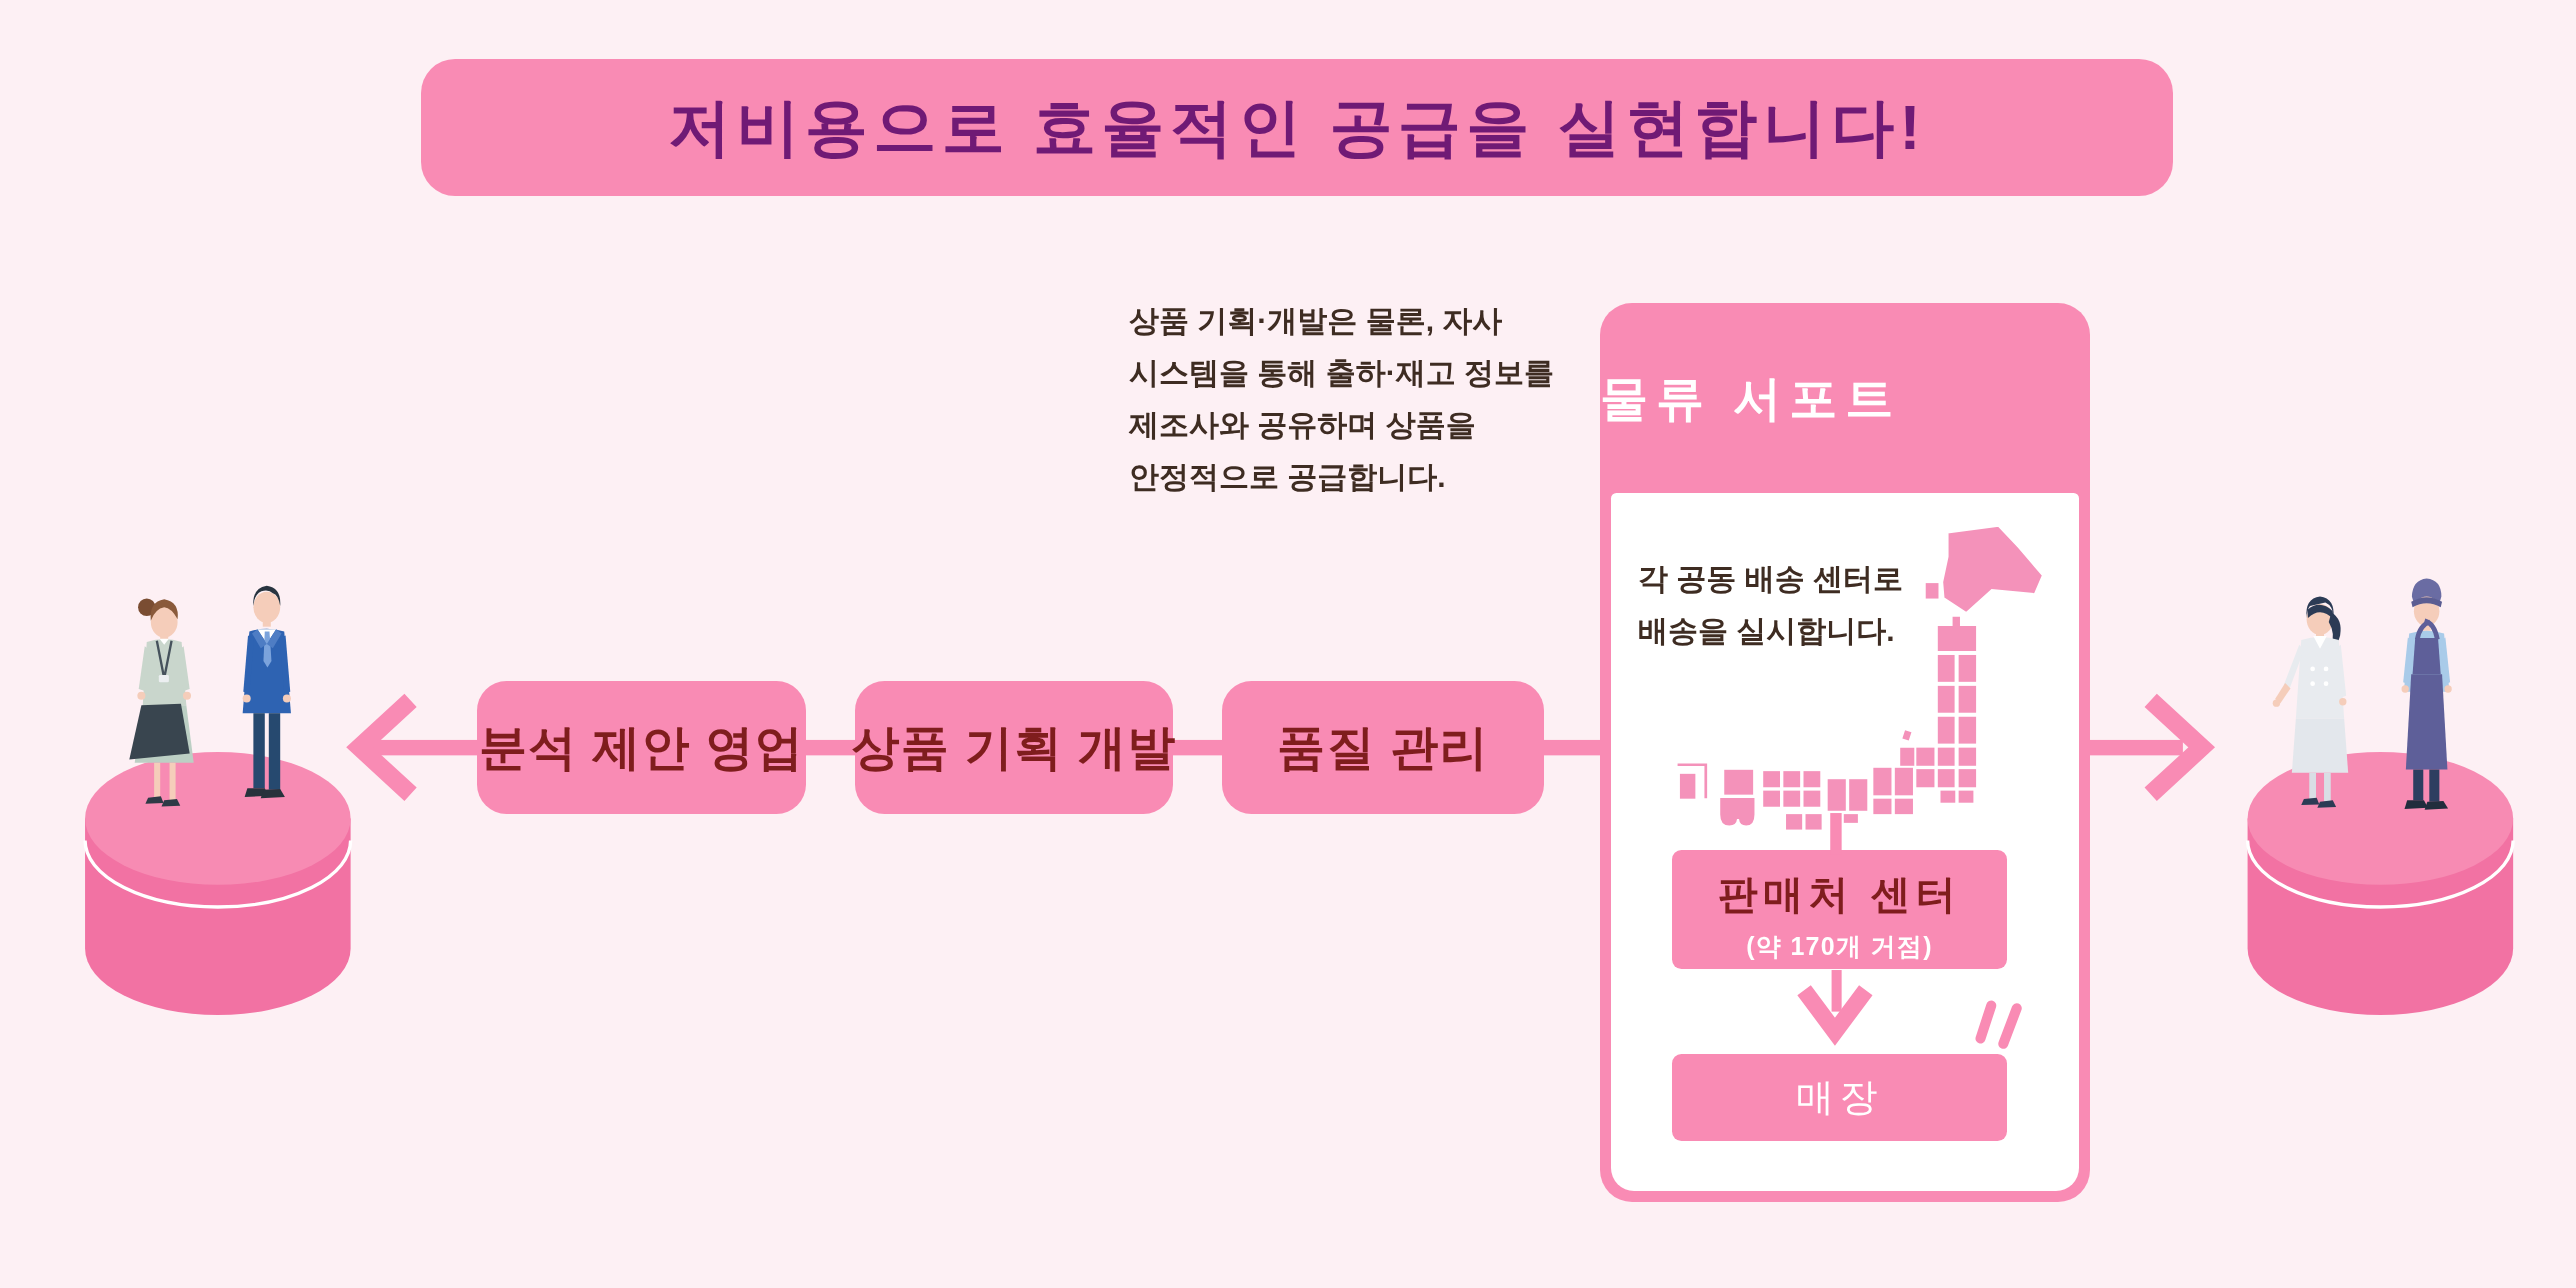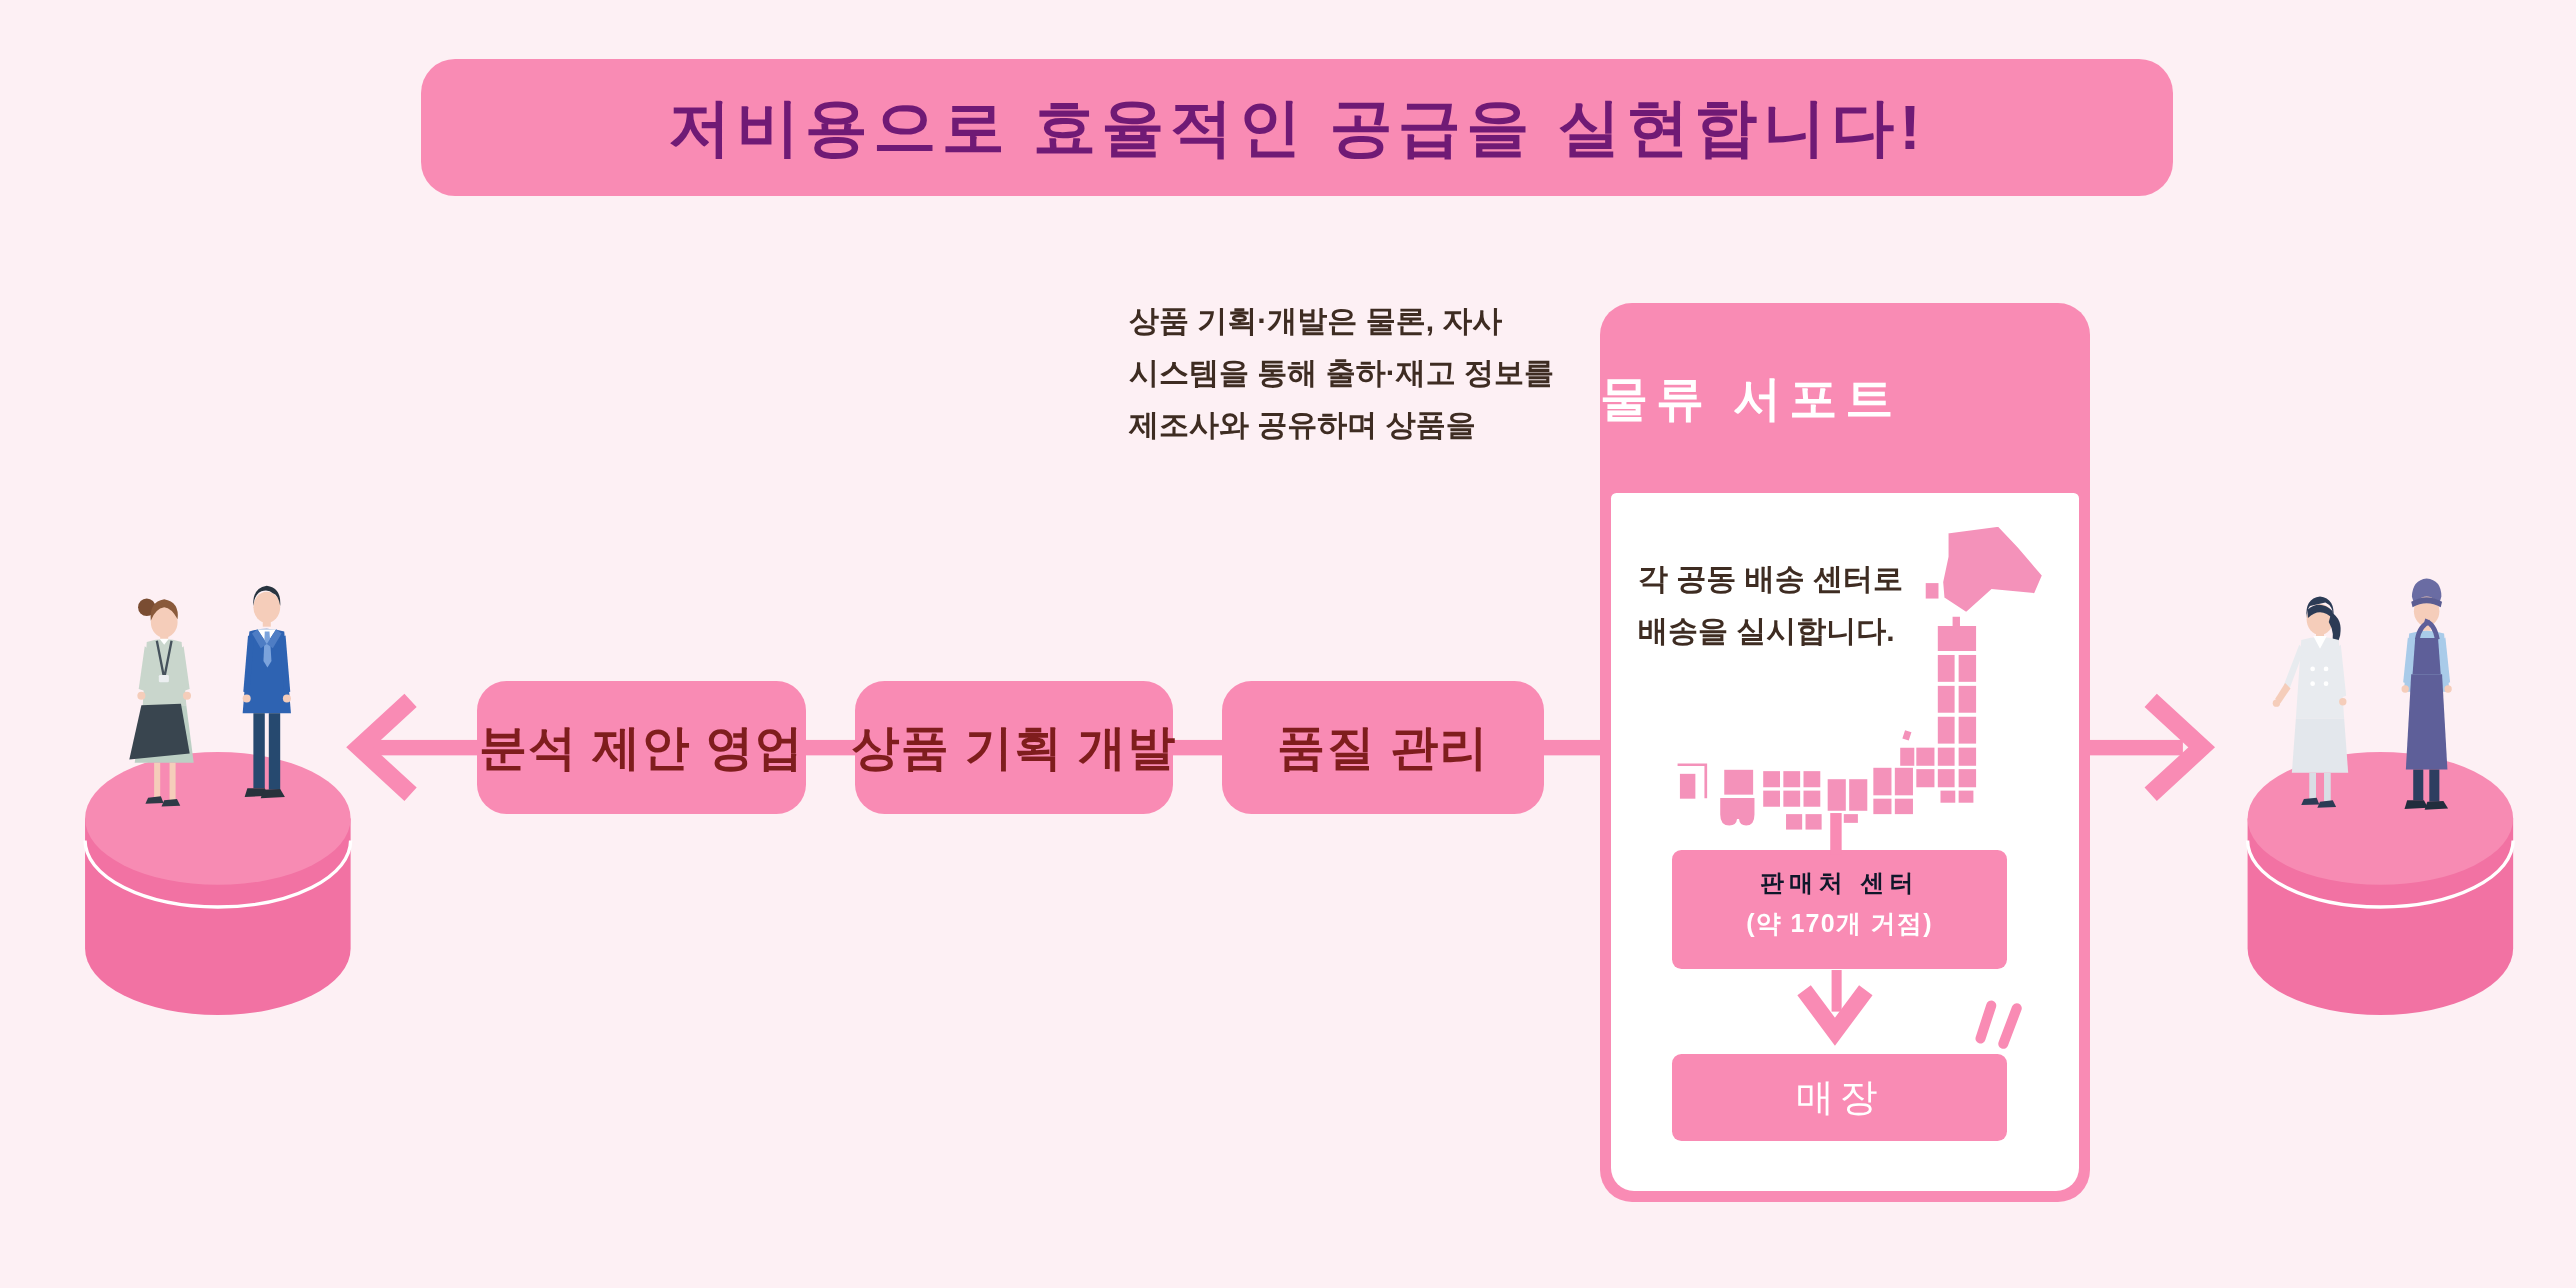--- a/index.html
+++ b/index.html
@@ -24,21 +24,21 @@
   .fb2{left:855px;width:318px;}
   .fb3{left:1222px;width:322px;}
 
   
   .card{position:absolute;left:1600px;top:303px;width:490px;height:899px;background:#F98BB4;border-radius:32px;z-index:2;}
   .card-title{position:absolute;left:0;top:64px;width:100%;text-align:left;color:#FFFFFF;font-size:48px;font-weight:700;letter-spacing:8px;white-space:nowrap;}
   .card-panel{position:absolute;left:10.7px;top:190px;width:468px;height:698px;background:#FFFFFF;border-radius:5.4px 5.4px 23px 23px;}
   .card-desc{position:absolute;left:38px;top:250px;}
   .card-desc div{font-size:30px;line-height:52px;font-weight:700;color:#3E2C22;white-space:nowrap;}
   .center-box{position:absolute;left:72px;top:547px;width:335px;height:119px;background:#F98BB4;border-radius:9.4px;text-align:center;z-index:3;}
-  .center-box .cb-title{display:block;margin-top:17.4px;color:#0f172a;font-size:24px;font-weight:700;letter-spacing:5.4px;}
+  .center-box .cb-title{display:block;margin-top:17.4px;color:#7f1d1d;font-size:40px;font-weight:700;letter-spacing:5.4px;}
   .center-box .cb-sub{display:block;margin-top:8px;color:#FFFFFF;font-size:25px;font-weight:700;letter-spacing:1.3px;}
   .store-box{position:absolute;left:72px;top:751px;width:335px;height:87px;background:#F98BB4;border-radius:9.4px;display:flex;align-items:center;justify-content:center;z-index:3;}
   .store-box span{color:#FFFFFF;font-size:38px;font-weight:400;letter-spacing:5.4px;}
 
   .map-svg{position:absolute;left:1644px;top:523px;z-index:3;}
   .cardflow-svg{position:absolute;left:1600px;top:805px;z-index:3;}
 
   .people-left{position:absolute;left:79px;top:567px;z-index:2;}
   .people-right{position:absolute;left:2234px;top:567px;z-index:2;}
 </style>
@@ -55,20 +55,21 @@
   </svg>
 
   <div class="banner">
     <span>저비용으로 효율적인 공급을 실현합니다!</span>
   </div>
 
   <div class="note">
     <div>상품 기획·개발은 물론, 자사</div>
     <div>시스템을 통해 출하·재고 정보를</div>
     <div>제조사와 공유하며 상품을</div>
+    <div>안정적으로 공급합니다.</div>
   </div>
 
   <div class="flow-box fb1">
     <span>분석 제안 영업</span>
   </div>
   <div class="flow-box fb2">
     <span>상품 기획 개발</span>
   </div>
   <div class="flow-box fb3">
     <span>품질 관리</span>

